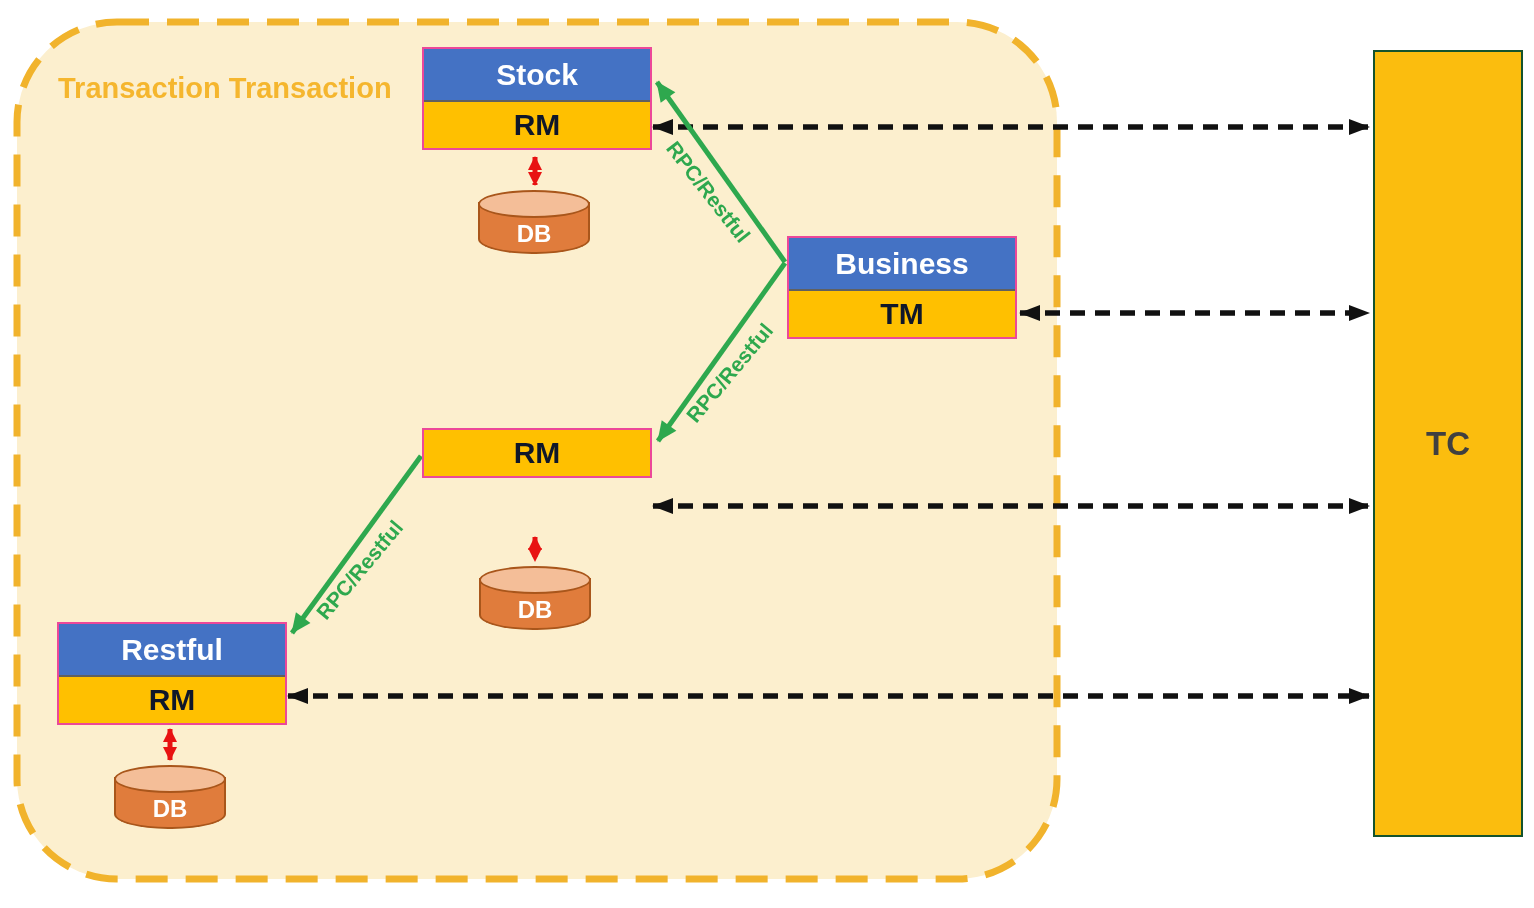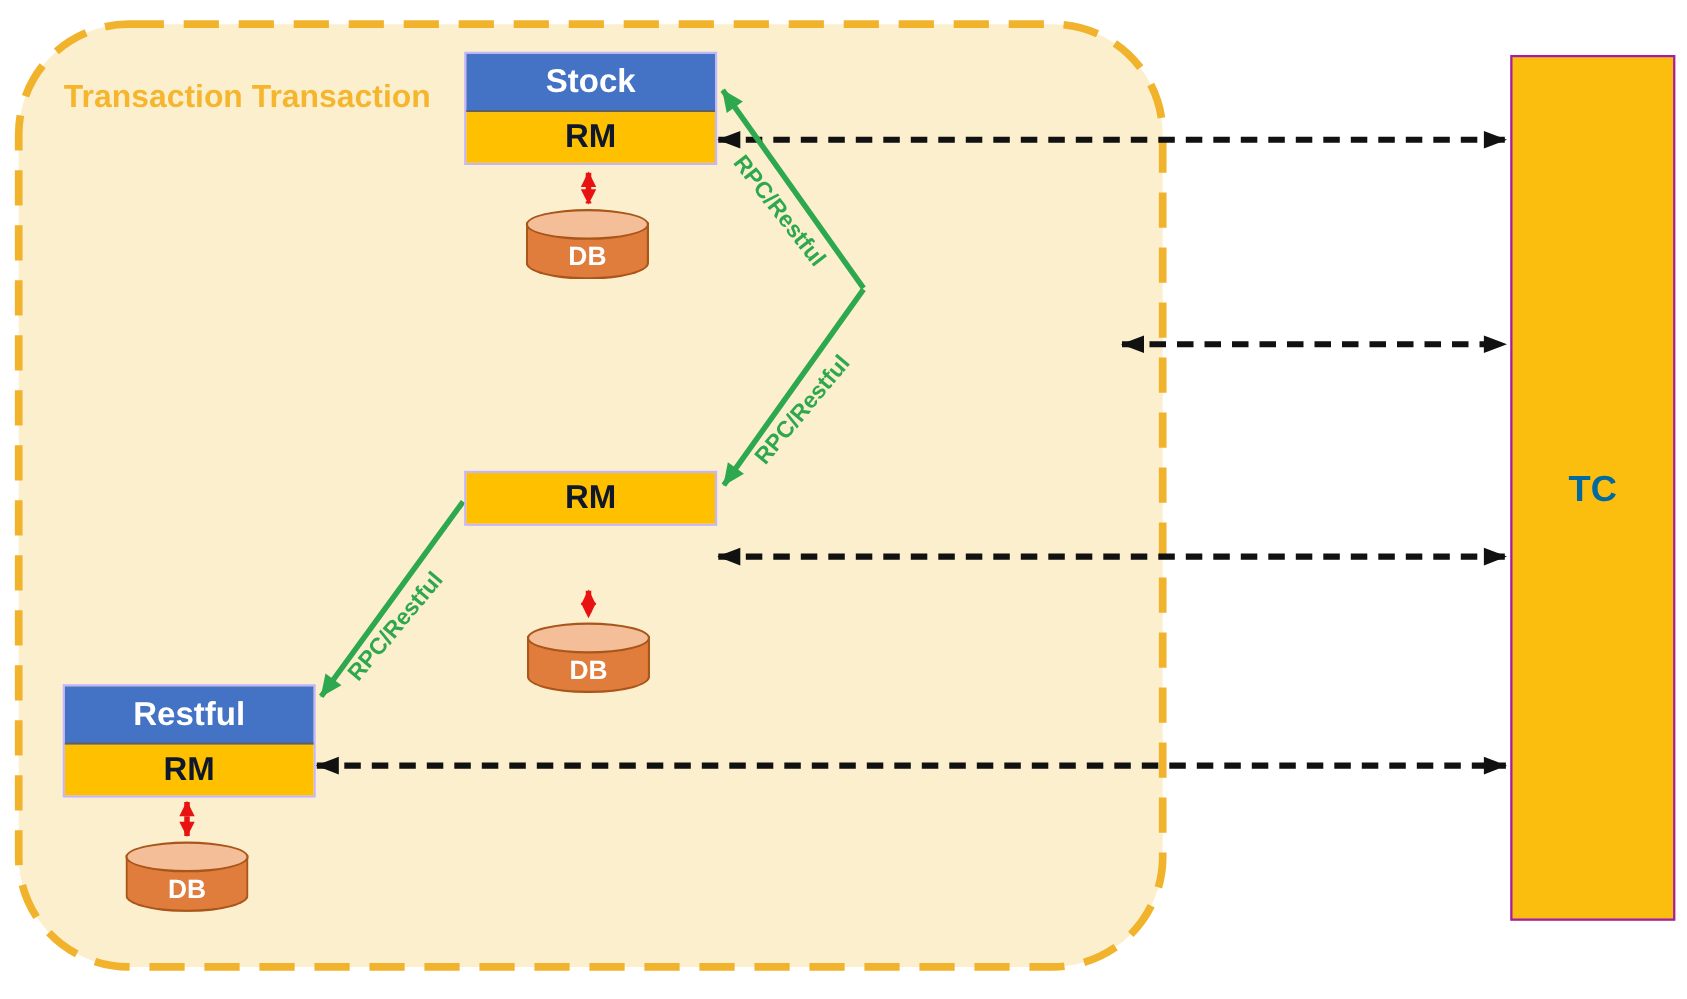--- a/index.html
+++ b/index.html
@@ -7,21 +7,21 @@
   .canvas {
     position: relative;
     width: 1534px;
     height: 908px;
     background: #ffffff;
     overflow: hidden;
   }
   svg.lines { position: absolute; left: 0; top: 0; z-index: 1; }
 
   
-  .service { position: absolute; width: 226px; z-index: 2; border: 2px solid #c4b5fd; box-sizing: content-box; }
+  .service { position: absolute; width: 226px; z-index: 2; border: 2px solid #ec4899; box-sizing: content-box; }
   .service-header {
     height: 51px; background: #4472C4; color: #fff;
     display: flex; align-items: center; justify-content: center;
     font-size: 30px; font-weight: bold; border-bottom: 2px solid #606060;
   }
   .service-band {
     height: 46px; background: #FFC000; color: #0f172a;
     display: flex; align-items: center; justify-content: center;
     font-size: 30px; font-weight: bold;
   }
@@ -45,23 +45,23 @@
     position: absolute; left: 0; top: 30px; width: 112px; text-align: center;
     color: #fff; font-weight: bold; font-size: 24px; z-index: 3;
   }
   .db-stock   { left: 478px; top: 190px; }
   .db-order   { left: 479px; top: 566px; }
   .db-account { left: 114px; top: 765px; }
 
   
   .tc {
     position: absolute; left: 1373px; top: 50px; width: 146px; height: 783px;
-    background: #FBBD0E; border: 2px solid #a21caf; z-index: 2;
+    background: #FBBD0E; border: 2px solid #14532d; z-index: 2;
     display: flex; align-items: center; justify-content: center;
-    color: #0369a1; font-size: 33px; font-weight: bold;
+    color: #404040; font-size: 33px; font-weight: bold;
   }
 
   
   .container-title {
     position: absolute; left: 58px; top: 72px; z-index: 3;
     color: #F5B62E; font-size: 29px; font-weight: bold; white-space: nowrap;
   }
 
   
   .rpc-label {
@@ -119,20 +119,24 @@
     </g>
   </svg>
 
   <div class="container-title">Transaction Transaction</div>
 
   <div class="service svc-stock">
     <div class="service-header">Stock</div>
     <div class="service-band">RM</div>
   </div>
 
+  <div class="service svc-business">
+    <div class="service-header">Business</div>
+    <div class="service-band">TM</div>
+  </div>
 
   <div class="service svc-order">
     <div class="service-band">RM</div>
   </div>
 
   <div class="service svc-account">
     <div class="service-header">Restful</div>
     <div class="service-band">RM</div>
   </div>
 

